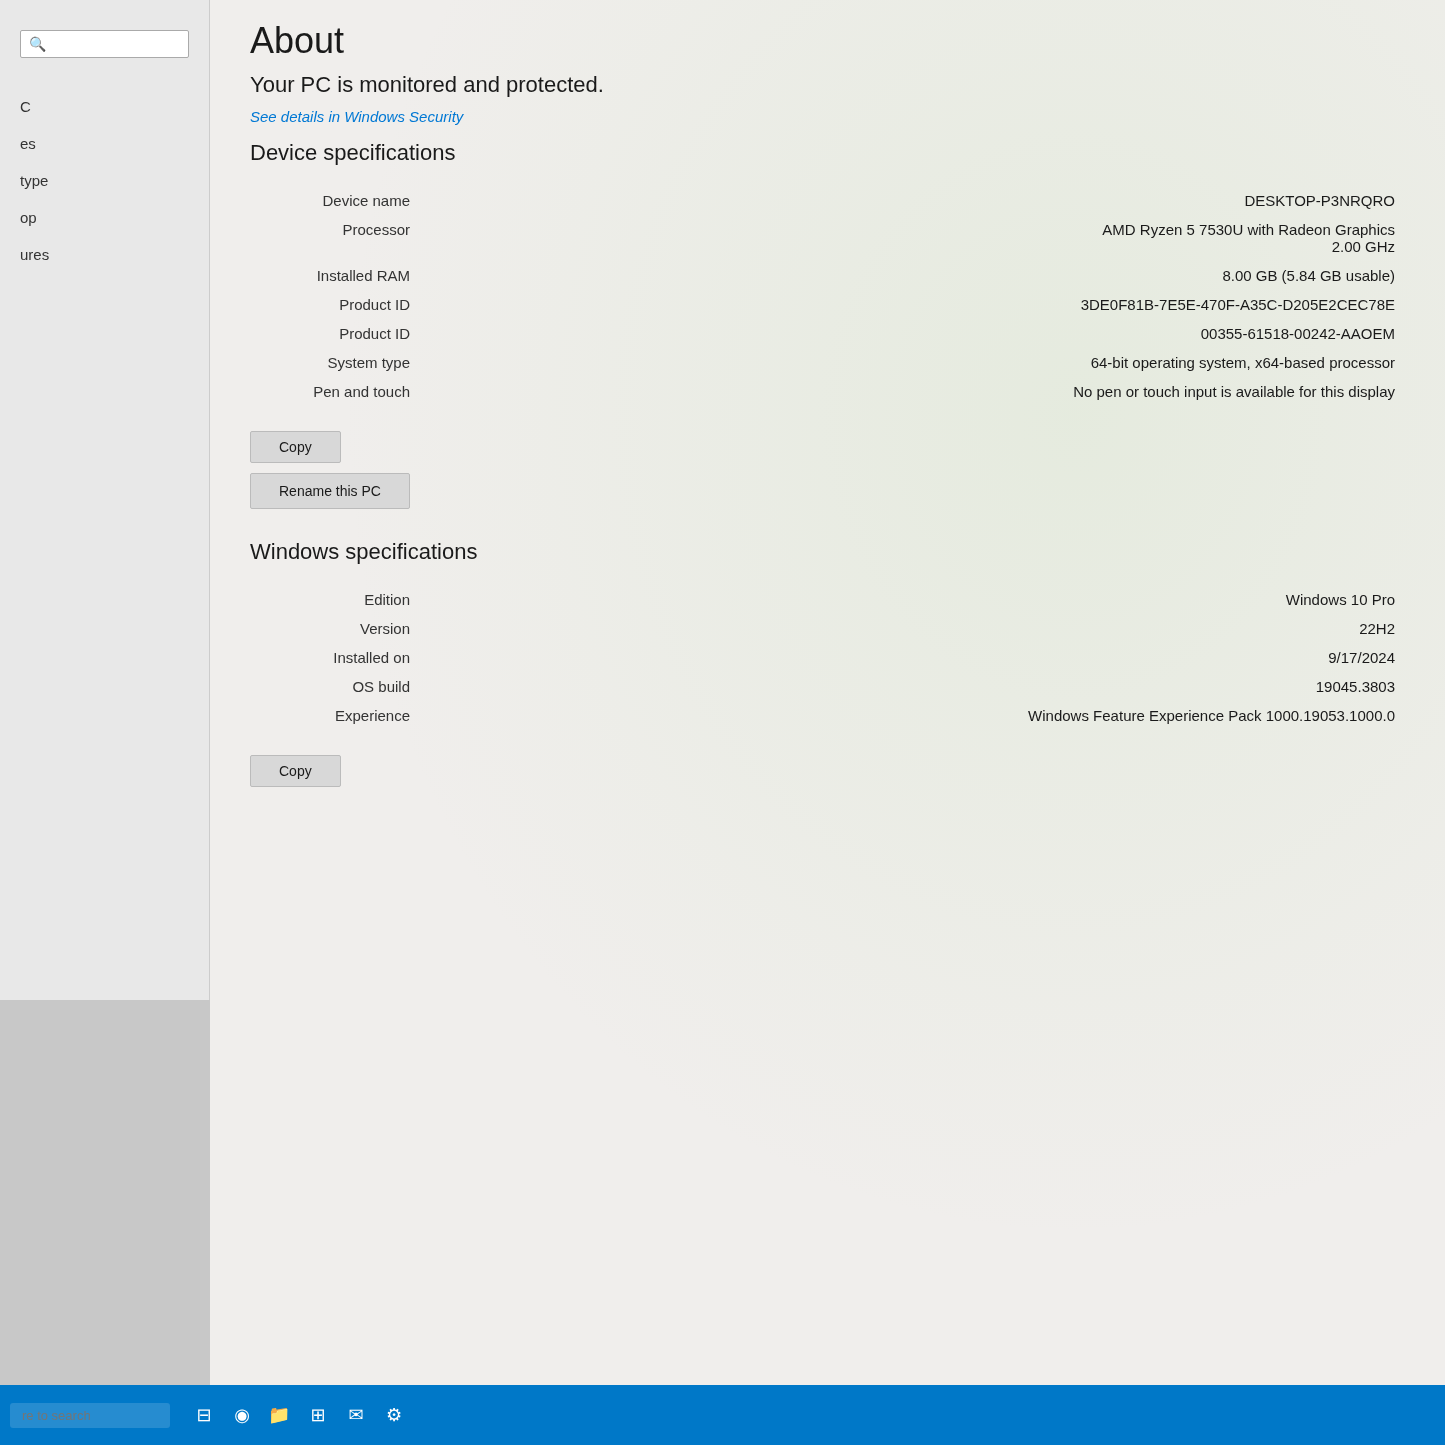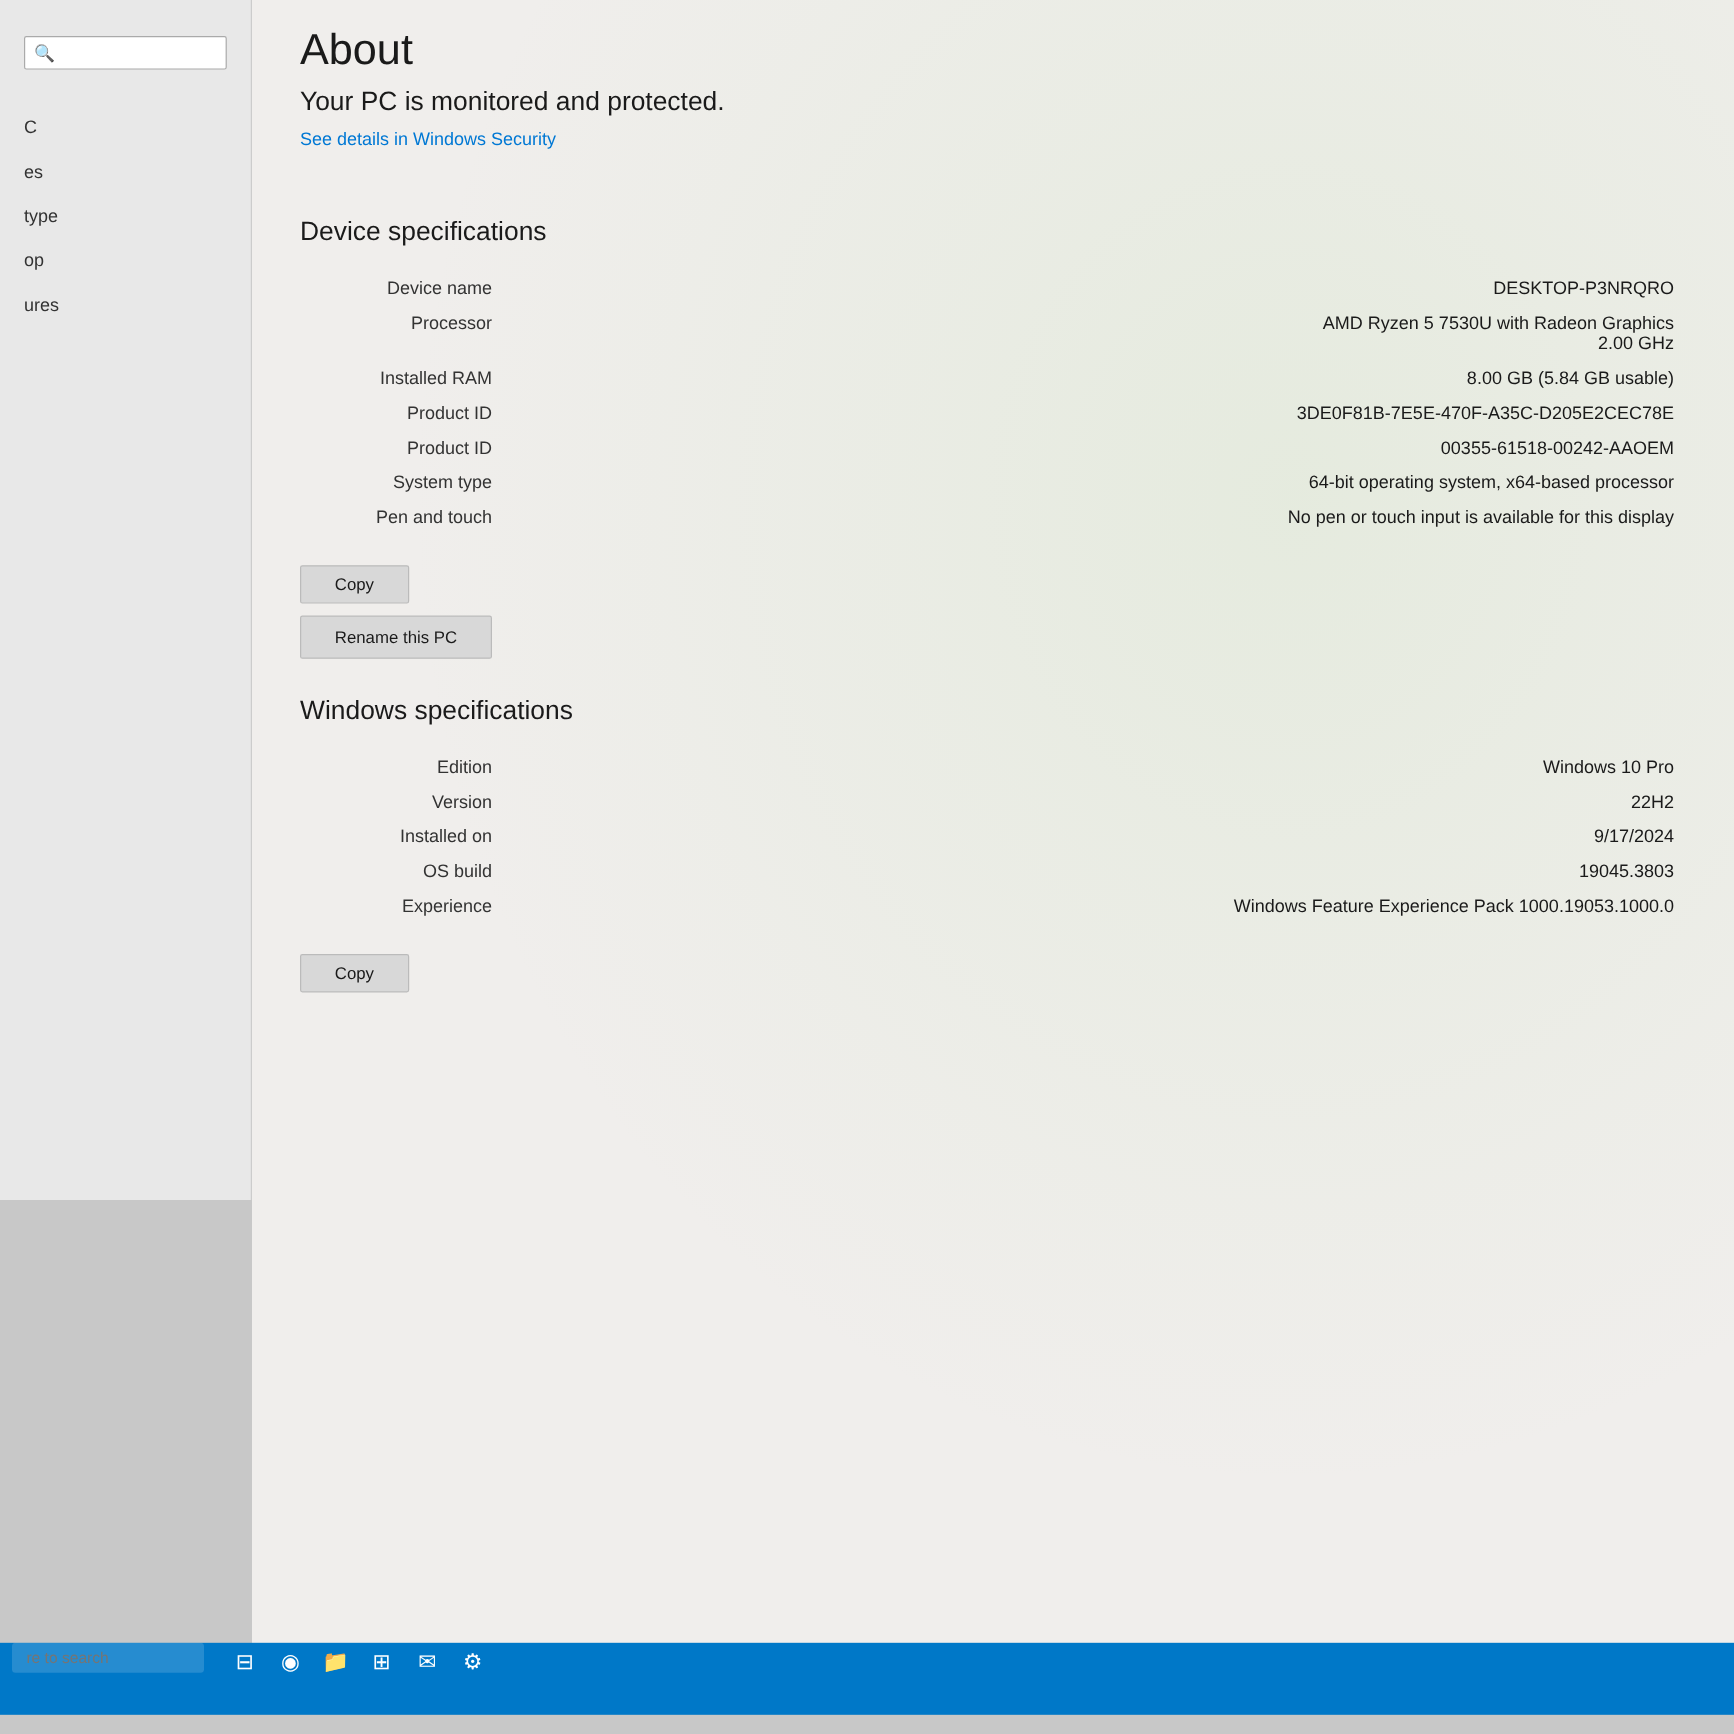--- a/index.html
+++ b/index.html
@@ -81,21 +81,22 @@
       color: #1a1a1a;
       margin-bottom: 10px;
     }
 
     .security-link {
       color: #0078d4;
       font-size: 15px;
       text-decoration: none;
       cursor: pointer;
       display: inline-block;
-      margin-bottom: 55px;
+      margin-bottom: 15px;
+      font-style: italic;
     }
 
     .section-title {
       font-size: 22px;
       font-weight: 500;
       color: #1a1a1a;
       margin-bottom: 20px;
     }
 
     .spec-table {
@@ -143,27 +144,27 @@
       border-radius: 2px;
       font-size: 14px;
       color: #1a1a1a;
       cursor: pointer;
       margin-bottom: 30px;
     }
 
     
     .taskbar {
       position: absolute;
-      bottom: 16px;
+      bottom: 0;
       left: 0;
       right: 0;
       height: 60px;
       background: #0078c8;
       display: flex;
-      align-items: flex-start;
+      align-items: center;
       padding: 0 10px;
       gap: 8px;
     }
 
     .taskbar-search {
       background: rgba(255,255,255,0.15);
       border: none;
       border-radius: 3px;
       padding: 5px 12px;
       color: rgba(255,255,255,0.8);

